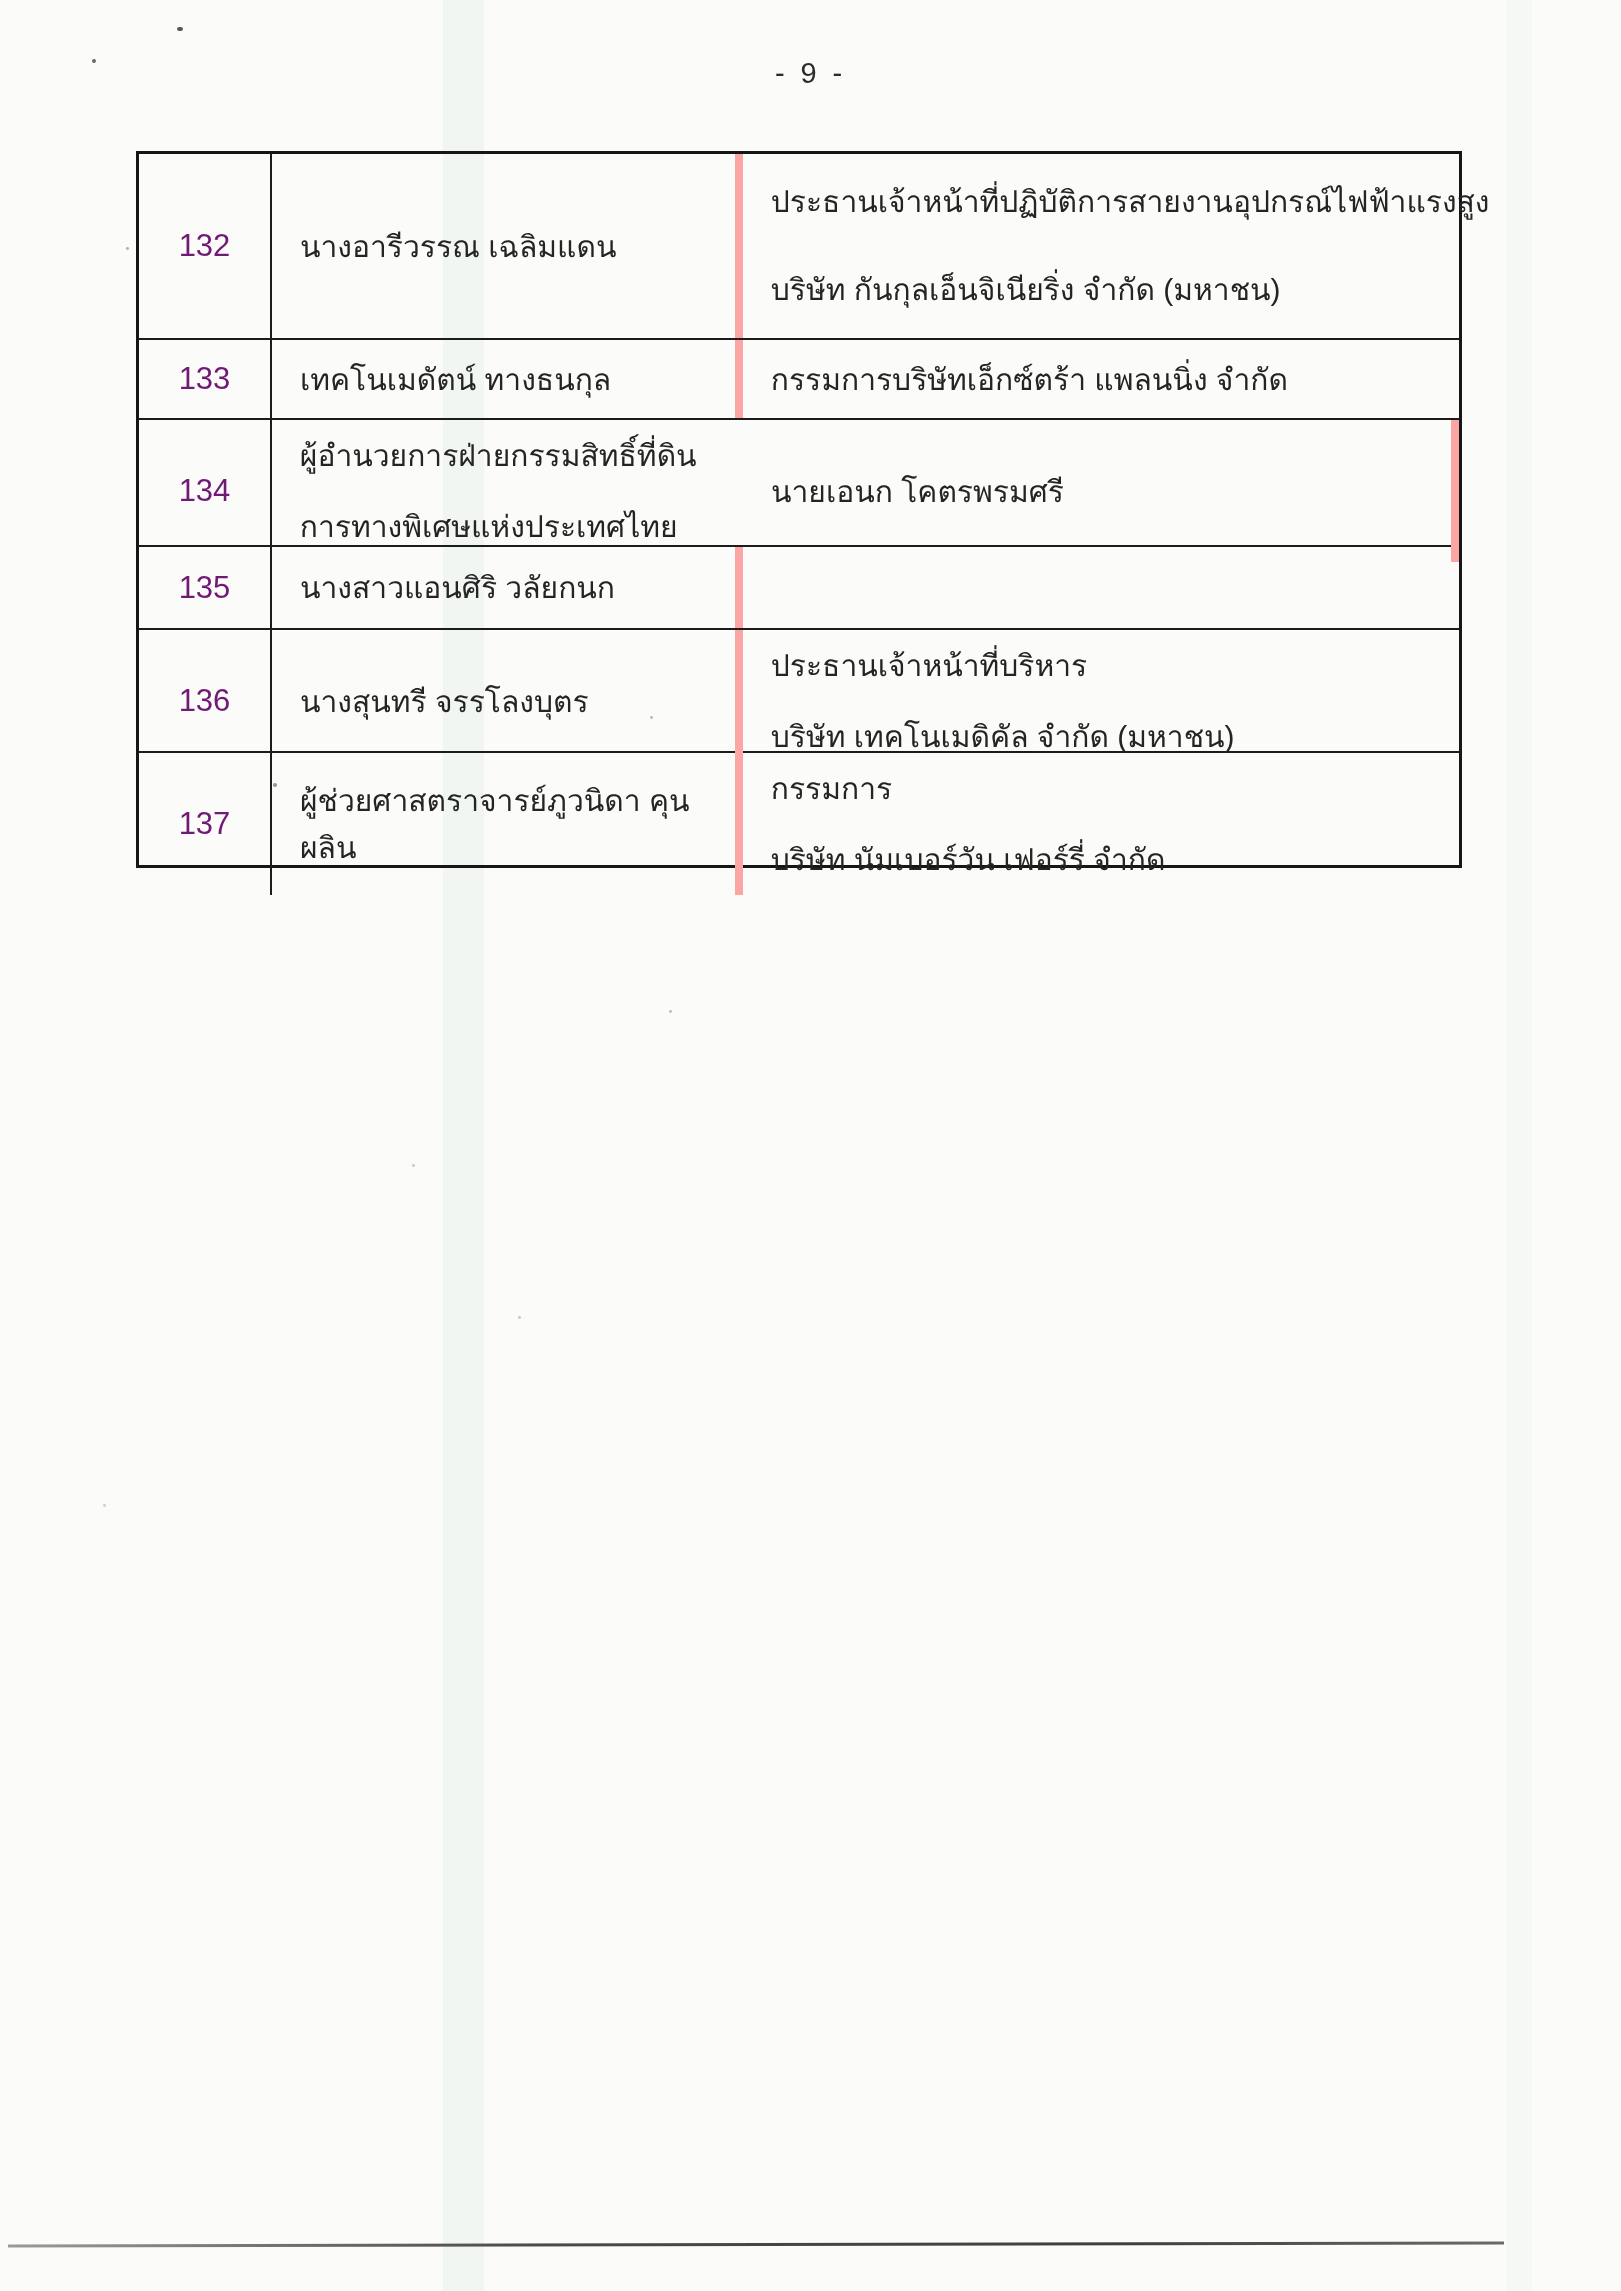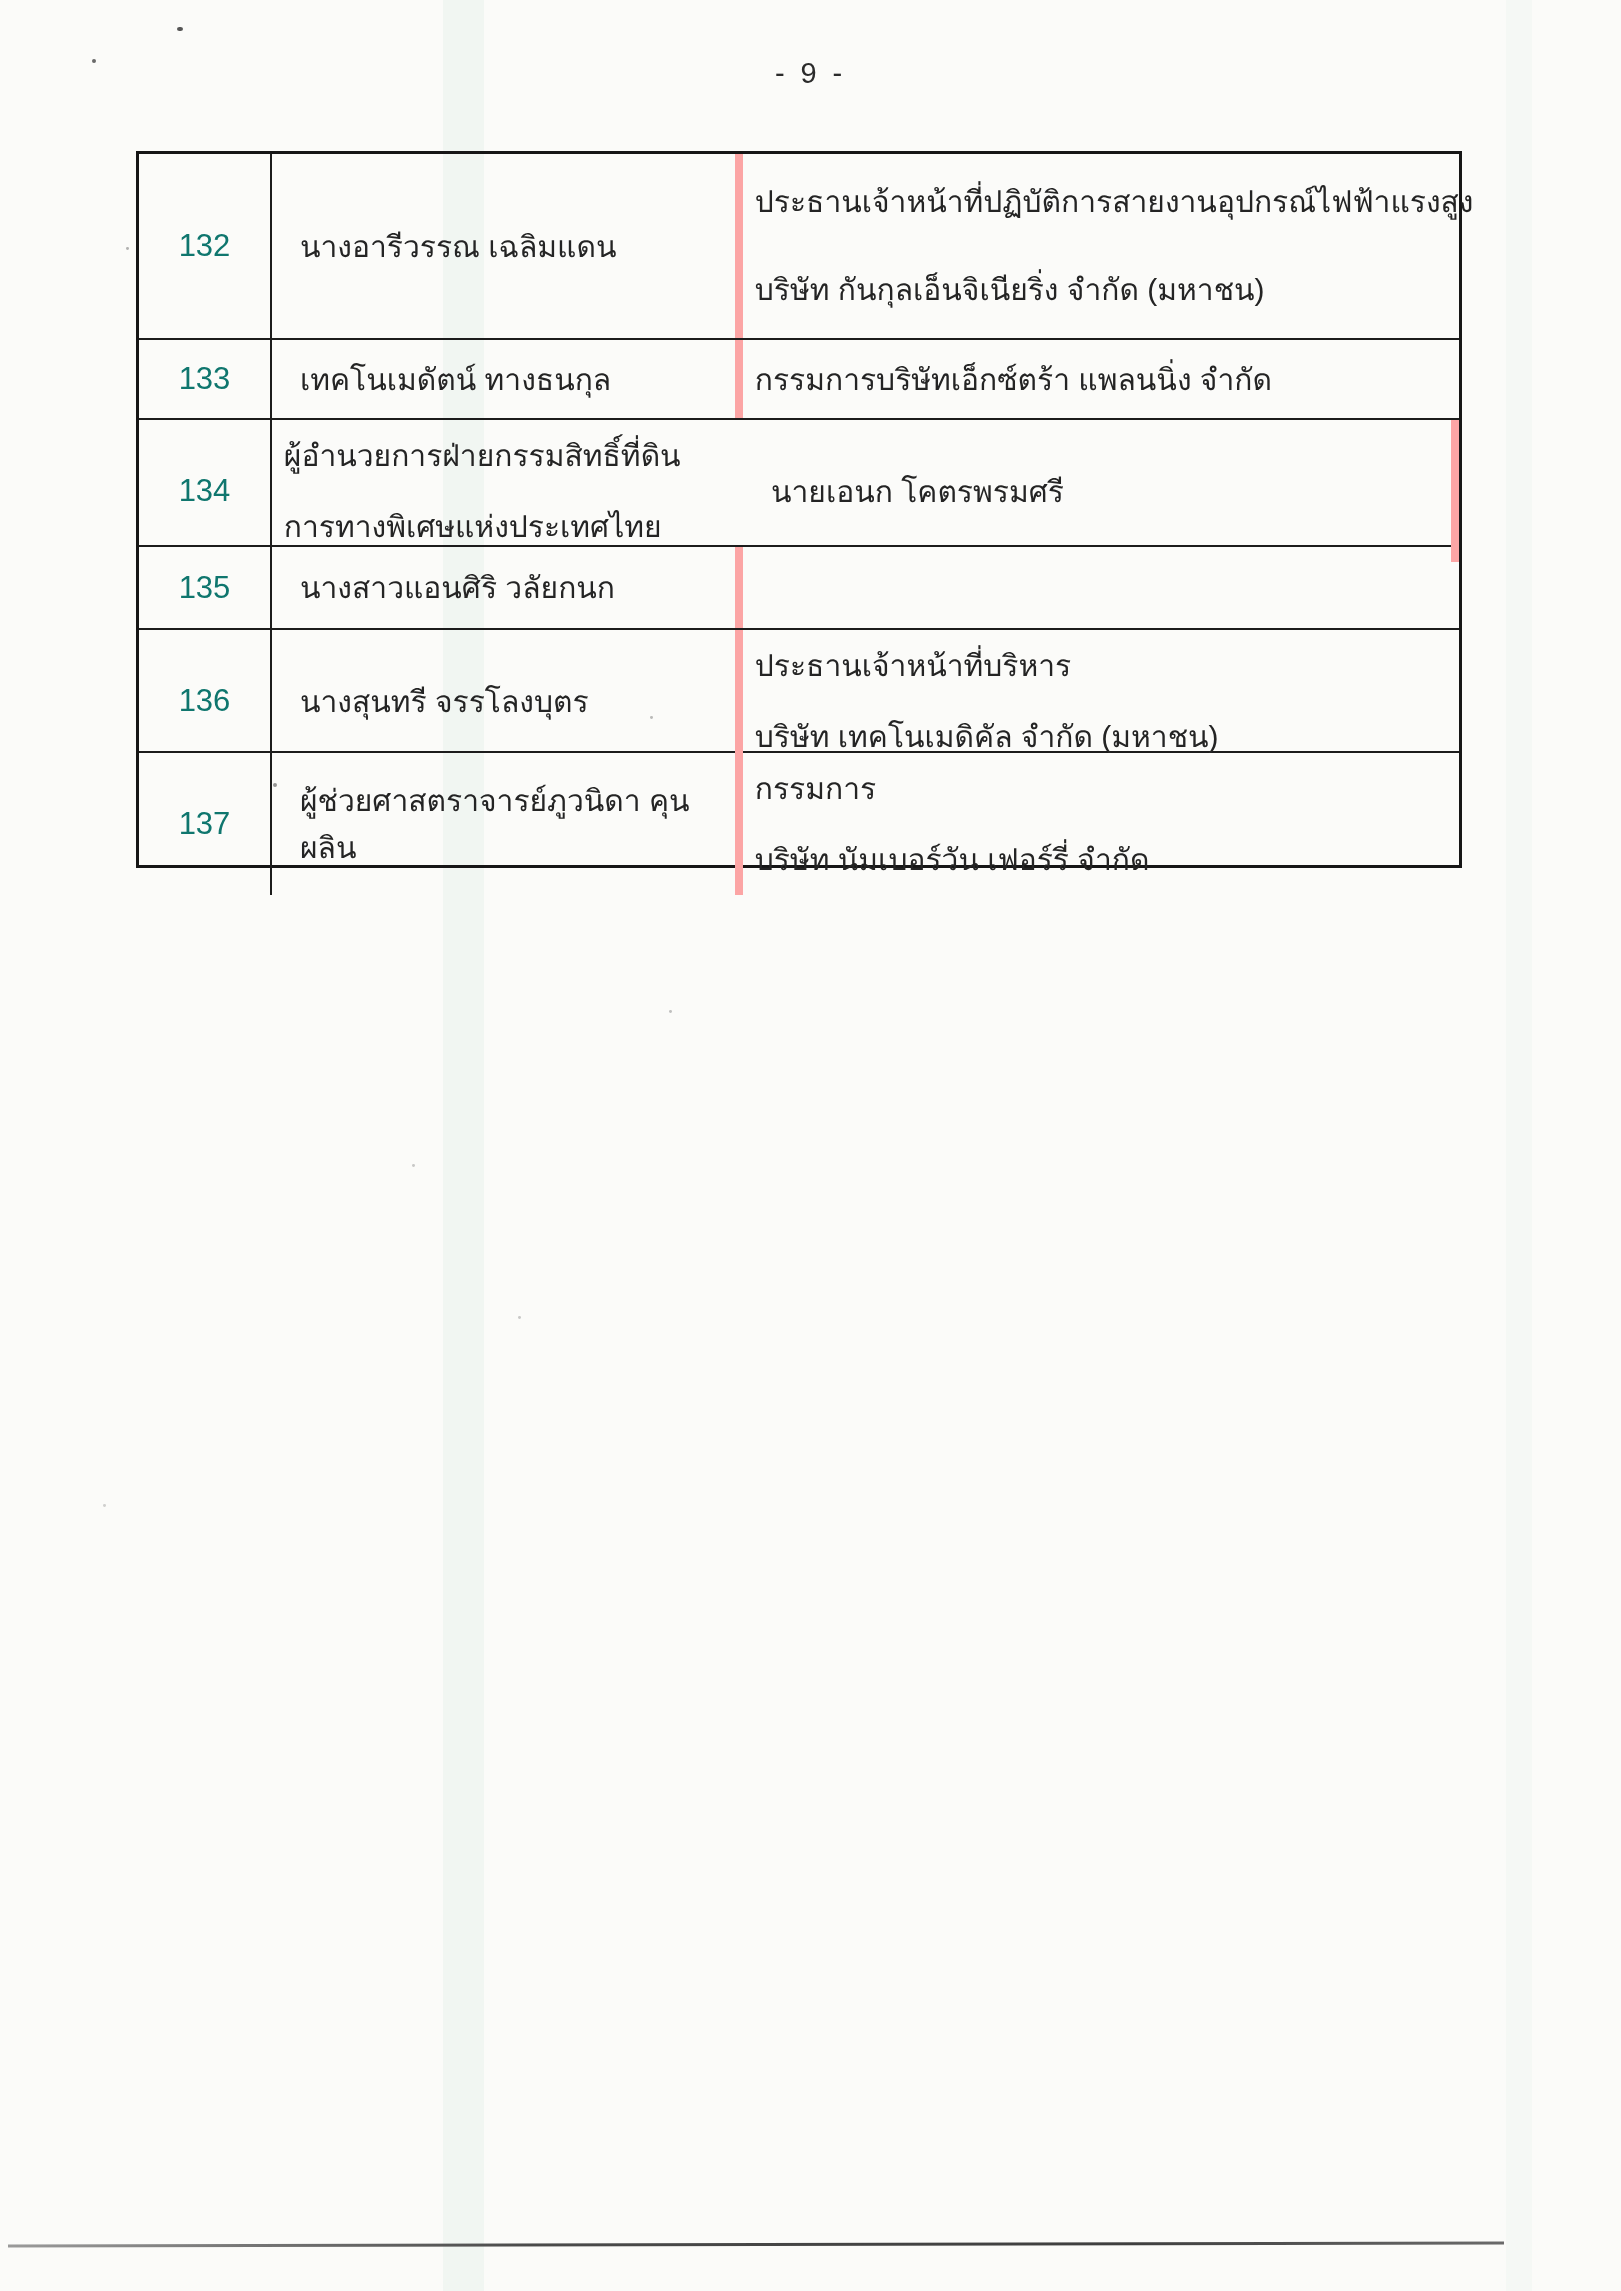--- a/index.html
+++ b/index.html
@@ -32,23 +32,23 @@
     display:grid;
     grid-template-columns:133px 471px 1fr;
     box-sizing:border-box;
   }
   .row + .row{border-top:2.9px solid #1c1c1c;}
   .c{
     box-sizing:border-box;
     display:flex;flex-direction:column;justify-content:center;
     font-size:30px;color:#242424;
   }
-  .no{align-items:center;border-right:2px solid #1c1c1c;font-size:31px;color:#0f766e;}
+  .no{align-items:center;border-right:2px solid #1c1c1c;font-size:31px;color:#701a75;}
   .name{border-right:8px solid #fca5a5;padding-left:28px;}
-  .pos{padding-left:11.8px;}
+  .pos{padding-left:11.8px;margin-left:16px;}
   .pl{line-height:71px;white-space:nowrap;}
   .r0{height:184px;} .r0 .pl{line-height:88px;}
   .r1{height:80px;}
   .r2{height:127px;}
   .r3{height:83px;}
   .r4{height:123px;}
   .r5{height:114px;}
   
   .bottom-line{
     position:absolute;left:7.8px;top:2243px;width:1496px;height:2.9px;

